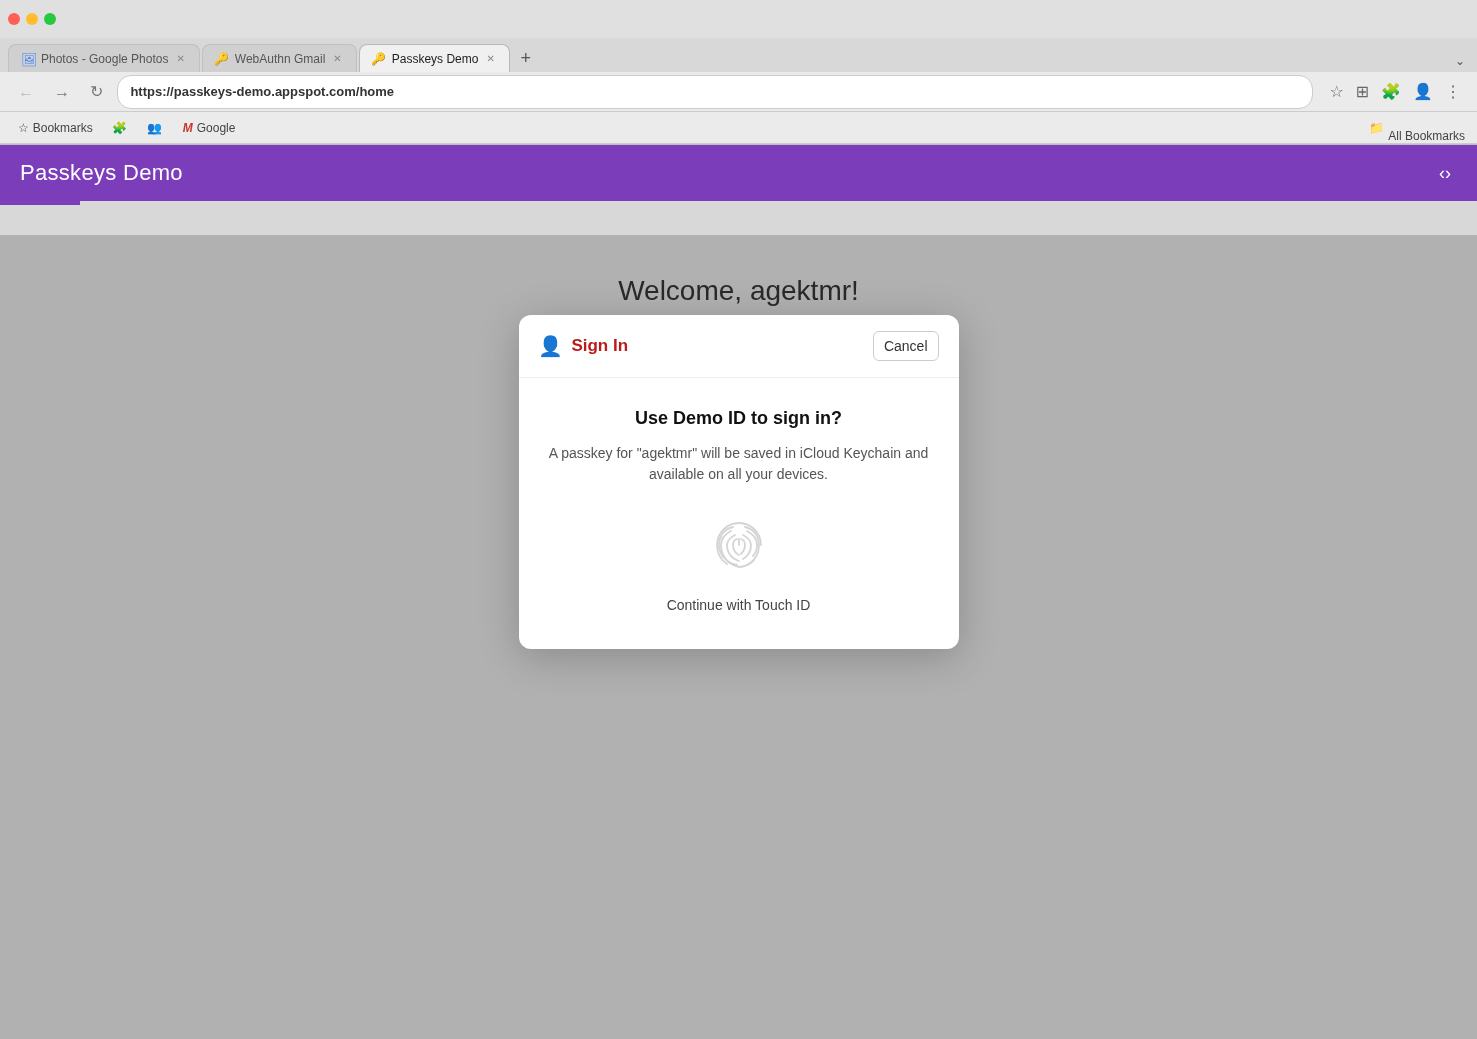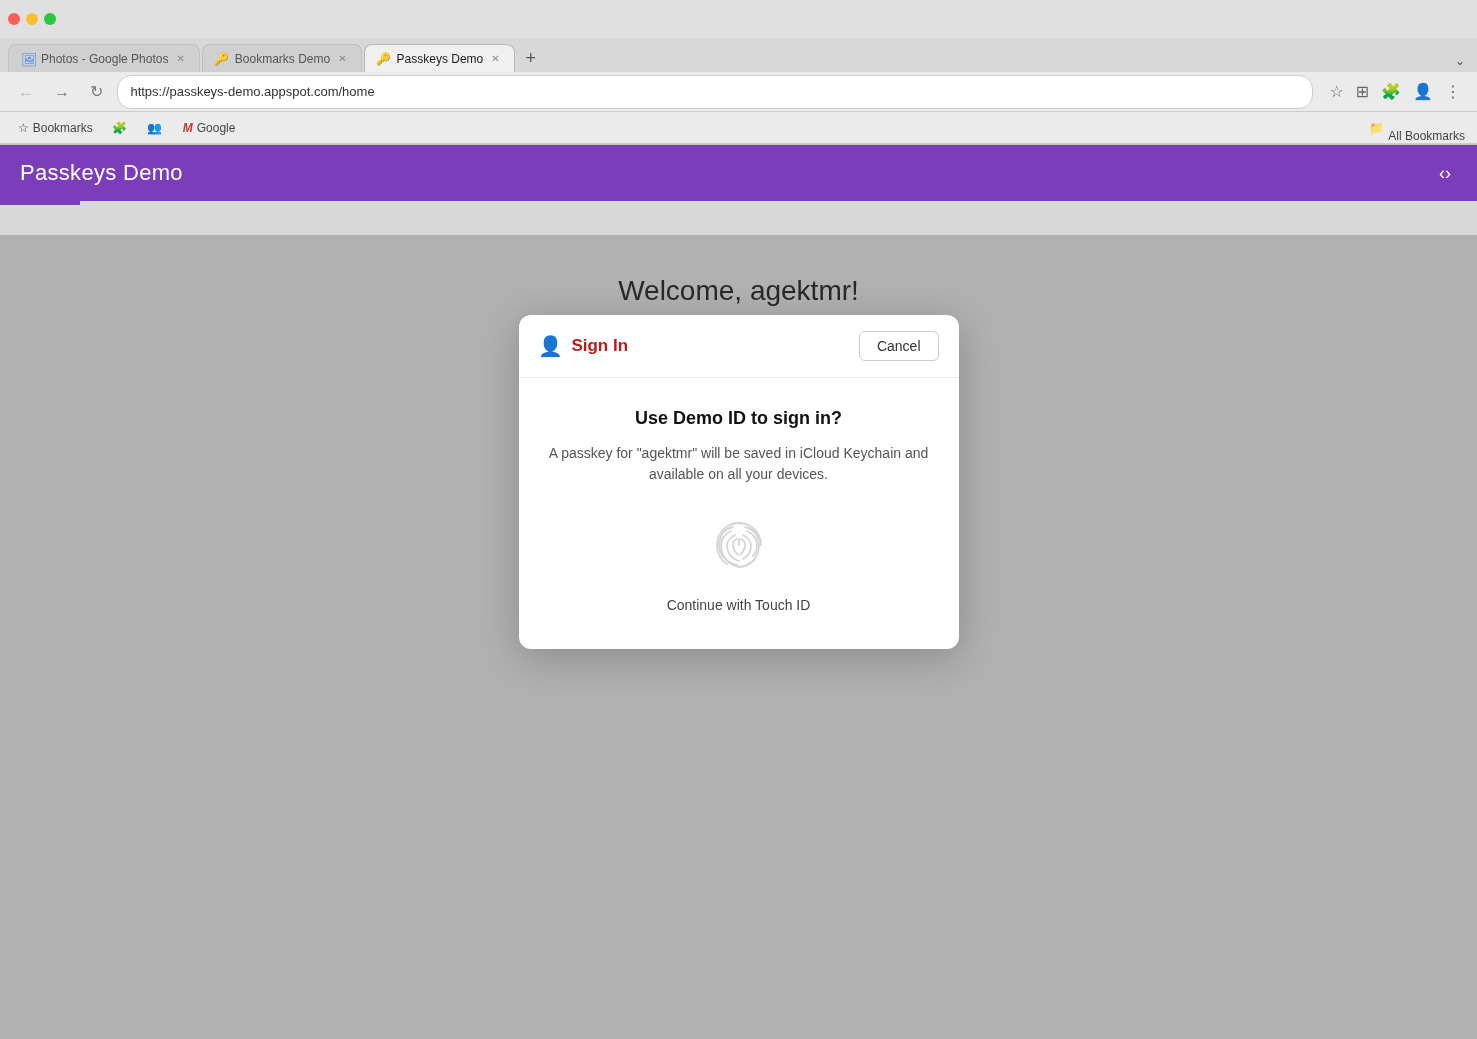--- a/index.html
+++ b/index.html
@@ -86,20 +86,21 @@
     .address-input {
       flex: 1;
       height: 34px;
       border: 1px solid #ccc;
       border-radius: 14px;
       padding: 6px 12px;
       font-size: 13px;
       background: white;
       color: #333;
       outline: none;
+      font-weight: bold;
     }
     .toolbar-icons { display: flex; gap: 4px; margin-left: 4px; }
     .toolbar-icon { background: none; border: none; color: #666; font-size: 16px; cursor: pointer; padding: 4px; border-radius: 4px; }
 
     
     .bookmarks-bar {
       display: flex;
       align-items: center;
       height: 32px;
       padding: 0 12px;
@@ -267,21 +268,21 @@
     .modal-header-title {
       font-size: 17px;
       font-weight: 600;
       color: #b91c1c;
       flex: 1;
     }
     .modal-cancel-btn {
       background: white;
       border: 1px solid #ccc;
       border-radius: 6px;
-      padding: 6px 17px;
+      padding: 6px 10px;
       font-size: 14px;
       color: #333;
       cursor: pointer;
     }
 
     .modal-body {
       padding: 30px 24px 36px;
       text-align: center;
     }
     .modal-question {
@@ -335,21 +336,21 @@
   <div class="tabs-bar">
 
     <div class="tab">
       <span class="tab-icon google-photos-icon">🖼</span>
       <span class="tab-label">Photos - Google Photos</span>
       <span class="tab-close">✕</span>
     </div>
 
     <div class="tab">
       <span class="tab-icon key-icon">🔑</span>
-      <span class="tab-label">Bookmarks Demo</span>
+      <span class="tab-label">WebAuthn Gmail</span>
       <span class="tab-close">✕</span>
     </div>
 
     <div class="tab active">
       <span class="tab-icon passkey-icon">🔑</span>
       <span class="tab-label">Passkeys Demo</span>
       <span class="tab-close">✕</span>
     </div>
     <div class="tab-new">+</div>
     <div class="tab-overflow">⌄</div>

